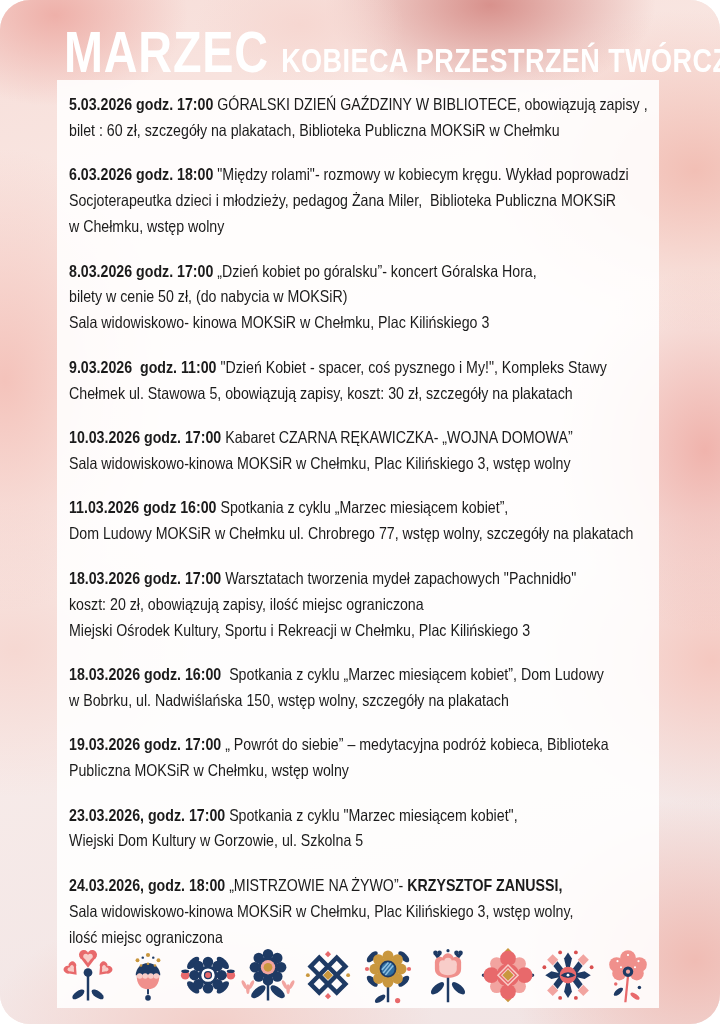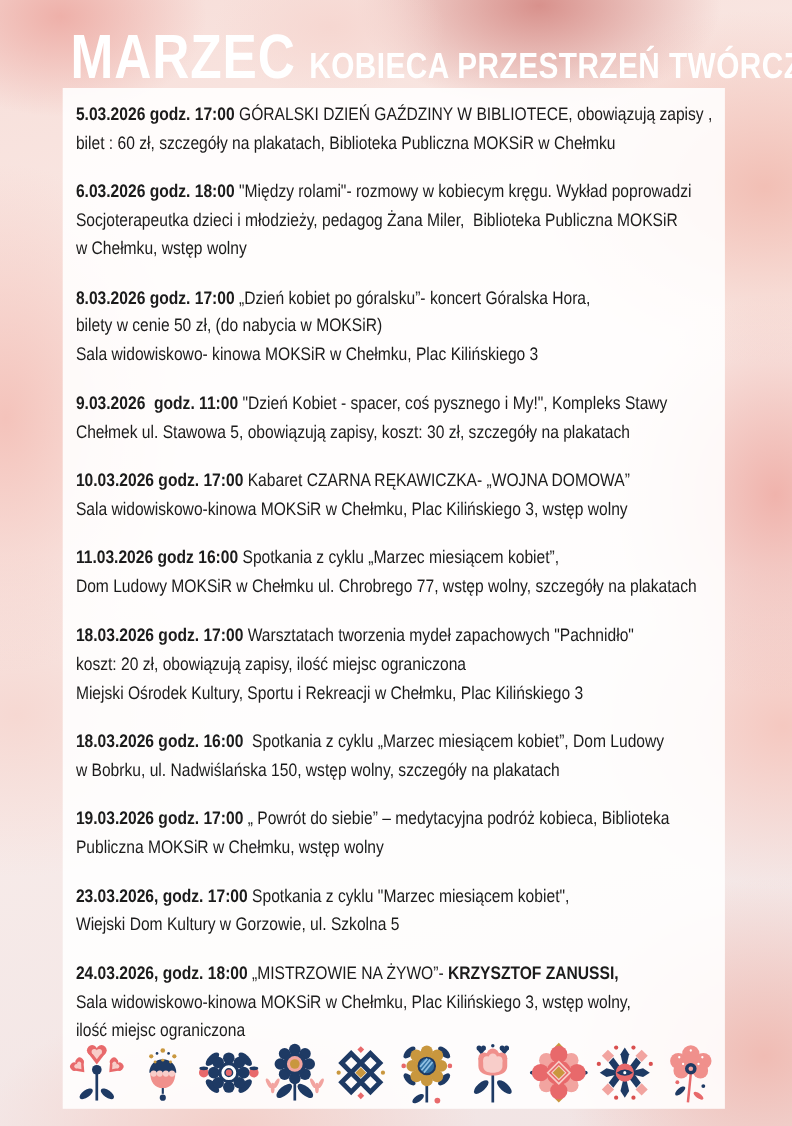--- a/index.html
+++ b/index.html
@@ -1,17 +1,17 @@
 <!DOCTYPE html>
 <html><head>
 <meta charset="utf-8">
 <style>
   html,body{margin:0;padding:0;}
   body{font-family:"Liberation Sans",sans-serif;}
-  .page{position:relative;width:720px;height:1024px;overflow:hidden;background:#f6e9e6;}
+  .page{position:relative;width:720px;height:1024px;overflow:hidden;background:#f6e9e6;border-radius:30px;}
 
   
   .petal-bg{position:absolute;inset:0;
     background:
       radial-gradient(190px 130px at 55px 15px,  #eeb0a9 0%, rgba(238,176,169,0) 70%),
       radial-gradient(150px 90px  at 300px 25px, #f6d7d1 0%, rgba(246,215,209,0) 70%),
       radial-gradient(230px 130px at 490px 5px,  #d8918c 0%, rgba(216,145,140,0) 72%),
       radial-gradient(300px 230px at 695px 170px,#f2bfb5 0%, rgba(242,191,181,0) 70%),
       radial-gradient(210px 260px at 705px 450px,#f0b3ac 0%, rgba(240,179,172,0) 70%),
       radial-gradient(240px 210px at 712px 660px,#f5c8c0 0%, rgba(245,200,192,0) 70%),

